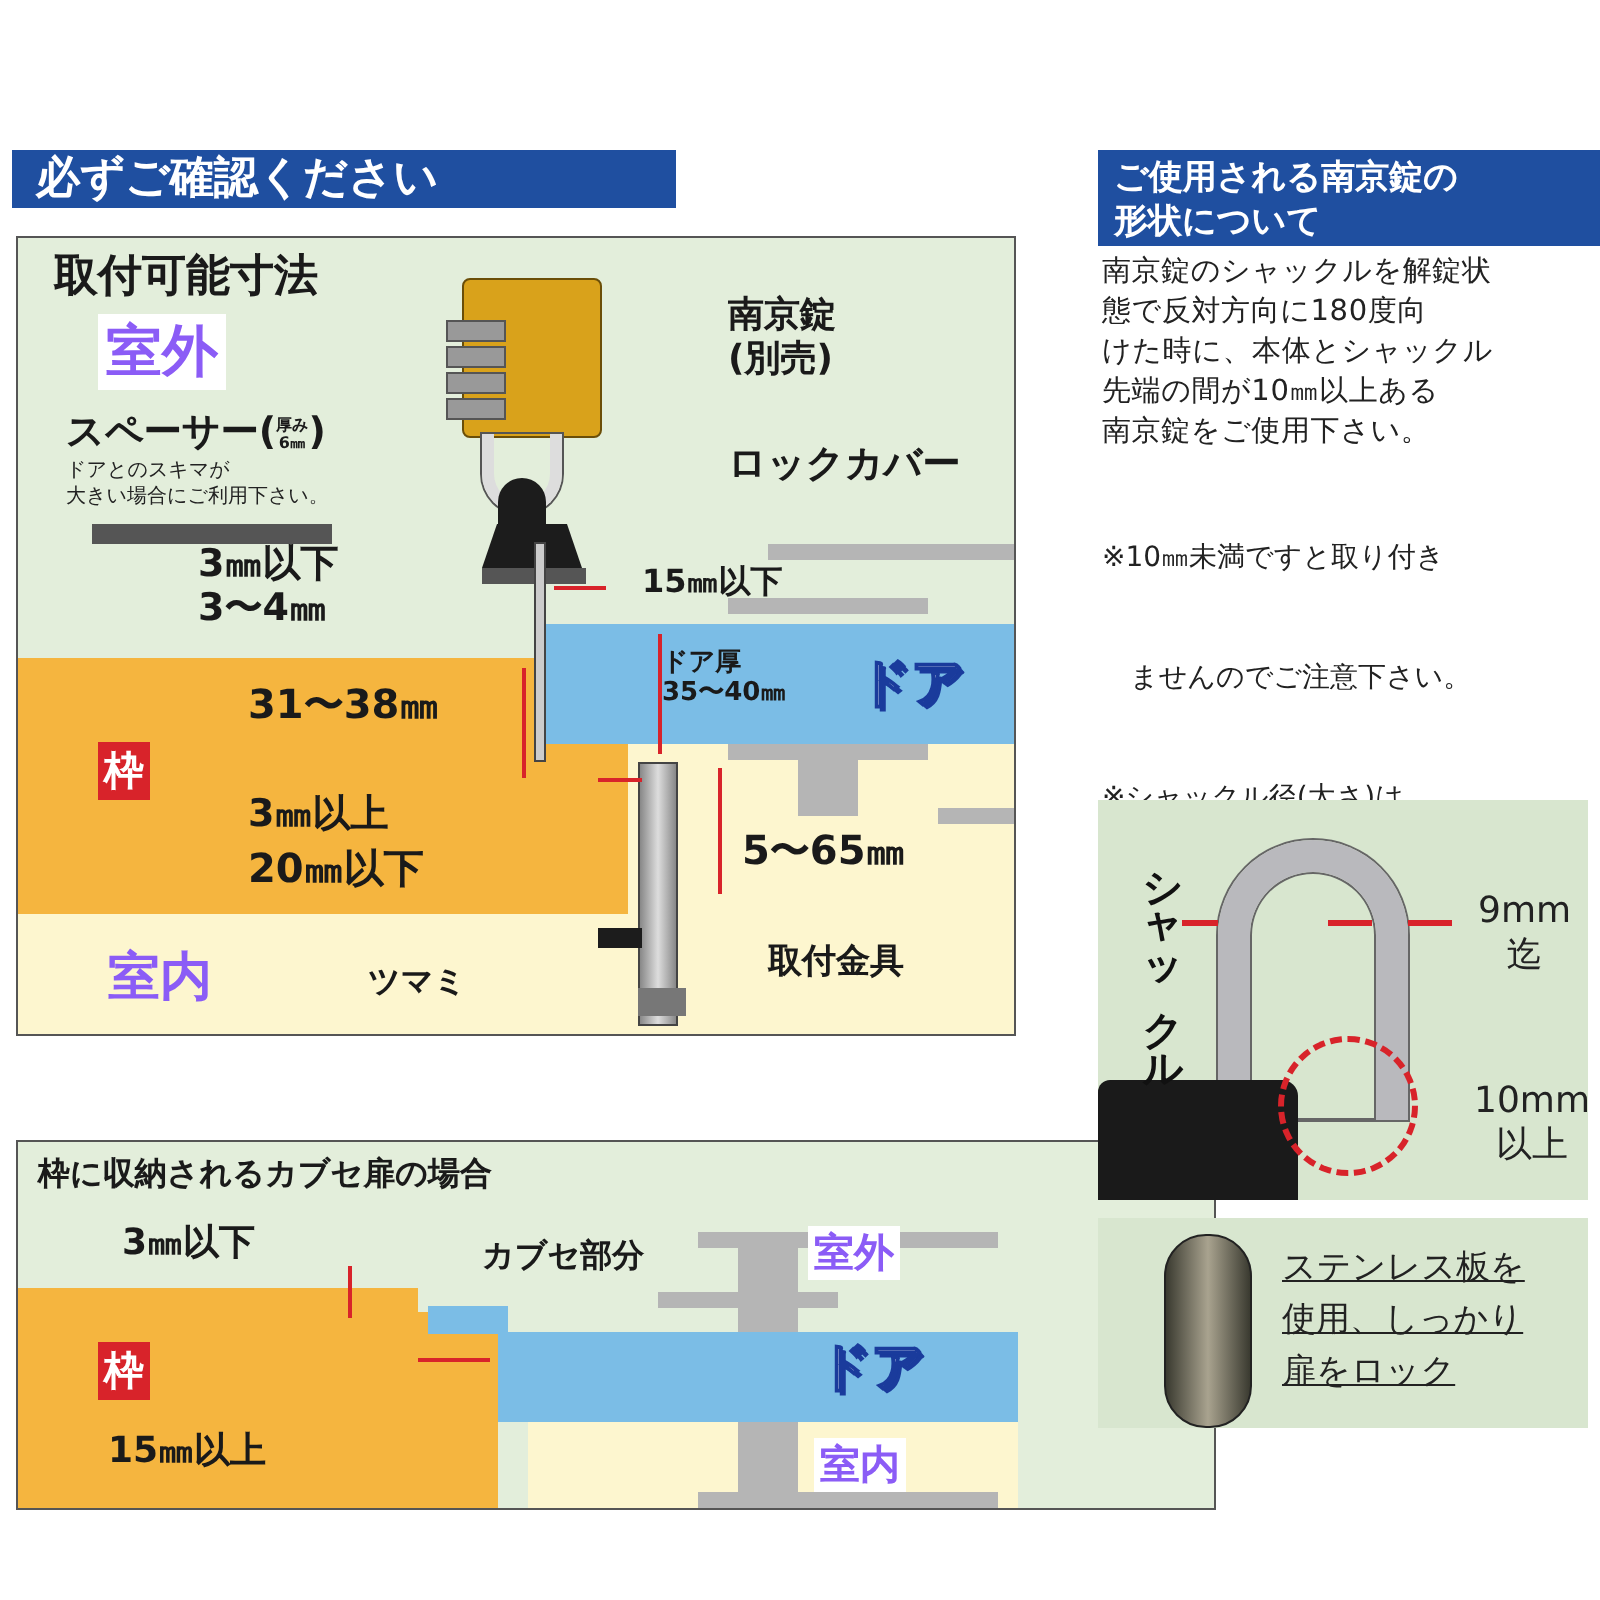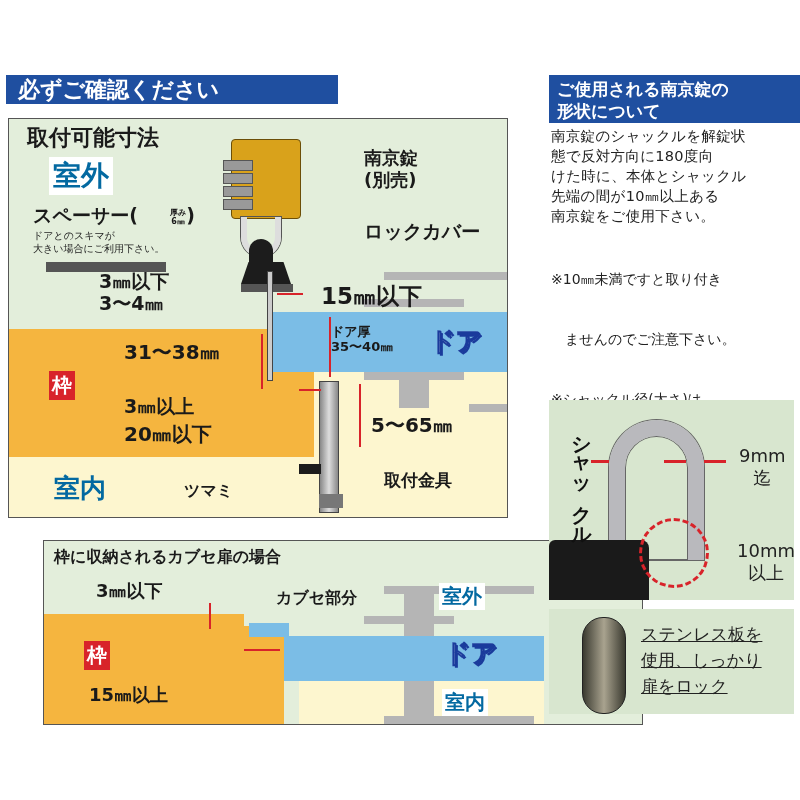--- a/index.html
+++ b/index.html
@@ -1,21 +1,21 @@
 <!DOCTYPE html>
 <html><head>
 <meta charset="utf-8">
 <style>
   html,body{margin:0;padding:0;background:#fff;}
   body{width:800px;height:800px;position:relative;overflow:hidden;font-family:"DejaVu Sans","Liberation Sans",sans-serif;}
   .abs{position:absolute;}
   .bar{background:#1f4fa0;color:#fff;font-weight:bold;}
   .panel{background:#e3eedb;border:1px solid #555;box-sizing:border-box;}
   .b{font-weight:bold;color:#1a1a1a;}
-  .blue{color:#0369a1;font-weight:bold;}
+  .blue{color:#8b5cf6;font-weight:bold;}
   .red-line{background:#d8232a;}
   .txt{color:#222;}
 </style>
 </head>
 <body>
 
 <div class="abs bar" style="left:6px;top:75px;width:332px;height:29px;font-size:22px;line-height:29px;padding-left:12px;box-sizing:border-box;">
   <span>必ずご確認ください</span>
 </div>
 
@@ -31,21 +31,21 @@
   <div class="abs" style="left:355px;top:180px;width:100px;height:8px;background:#b5b5b5;"></div>
   <div class="abs" style="left:355px;top:253px;width:100px;height:8px;background:#b5b5b5;"></div>
   <div class="abs" style="left:390px;top:253px;width:30px;height:36px;background:#b5b5b5;"></div>
   <div class="abs" style="left:460px;top:285px;width:40px;height:8px;background:#b5b5b5;"></div>
 
   <div class="abs" style="left:37px;top:143px;width:120px;height:10px;background:#555;"></div>
 
   <div class="abs b" style="left:18px;top:4px;font-size:22px;">取付可能寸法</div>
   <div class="abs blue" style="left:40px;top:38px;font-size:28px;background:#fff;padding:0 4px;">室外</div>
   <div class="abs b" style="left:24px;top:84px;font-size:19px;white-space:nowrap;">
-    <span>スペーサー</span>(<span style="display:inline-block;font-size:8px;line-height:9px;vertical-align:middle;text-align:center;margin-left:32px;"><span>厚み</span><br><span>6㎜</span></span>)
+    <span>スペーサー</span>(<span style="display:inline-block;font-size:8px;line-height:9px;vertical-align:middle;text-align:center;"><span>厚み</span><br><span>6㎜</span></span>)
   </div>
   <div class="abs txt" style="left:24px;top:110px;font-size:10px;line-height:13px;">
     <div>ドアとのスキマが</div>
     <div>大きい場合にご利用下さい。</div>
   </div>
 
   <div class="abs" style="left:222px;top:20px;width:68px;height:78px;background:#d9a21b;border:1px solid #6b4e08;border-radius:4px;"></div>
   <div class="abs" style="left:214px;top:41px;width:28px;height:9px;background:#999;border:1px solid #555;"></div>
   <div class="abs" style="left:214px;top:54px;width:28px;height:9px;background:#999;border:1px solid #555;"></div>
   <div class="abs" style="left:214px;top:67px;width:28px;height:9px;background:#999;border:1px solid #555;"></div>
@@ -61,21 +61,21 @@
   <div class="abs" style="left:310px;top:375px;width:24px;height:14px;background:#777;"></div>
 
   <div class="abs b" style="left:355px;top:28px;font-size:18px;line-height:22px;">
     <div>南京錠</div>
     <div>(別売)</div>
   </div>
   <div class="abs b" style="left:355px;top:100px;font-size:19px;">ロックカバー</div>
 
   <div class="abs b" style="left:90px;top:150px;font-size:19px;">3㎜以下</div>
   <div class="abs b" style="left:90px;top:172px;font-size:19px;">3〜4㎜</div>
-  <div class="abs b" style="left:312px;top:162px;font-size:23px;">15㎜以下</div>
+  <div class="abs b" style="left:312px;top:162px;font-size:16px;">15㎜以下</div>
 
   <div class="abs b" style="left:322px;top:205px;font-size:13px;line-height:15px;">
     <div>ドア厚</div>
     <div>35〜40㎜</div>
   </div>
   <div class="abs" style="left:420px;top:205px;font-size:26px;font-weight:bold;color:#fff;-webkit-text-stroke:1px #1a3b9c;text-shadow:2px 2px 0 #1a3b9c;">ドア</div>
 
   <div class="abs" style="left:40px;top:252px;font-size:20px;font-weight:bold;color:#fff;background:#d8232a;padding:1px 3px;">枠</div>
   <div class="abs b" style="left:115px;top:220px;font-size:20px;">31〜38㎜</div>
   <div class="abs b" style="left:115px;top:275px;font-size:19px;">3㎜以上</div>
@@ -86,21 +86,21 @@
   <div class="abs red-line" style="left:252px;top:215px;width:2px;height:55px;"></div>
   <div class="abs red-line" style="left:350px;top:265px;width:2px;height:63px;"></div>
   <div class="abs red-line" style="left:268px;top:174px;width:26px;height:2px;"></div>
   <div class="abs red-line" style="left:290px;top:270px;width:22px;height:2px;"></div>
 
   <div class="abs blue" style="left:45px;top:352px;font-size:26px;">室内</div>
   <div class="abs b" style="left:175px;top:362px;font-size:16px;">ツマミ</div>
   <div class="abs b" style="left:375px;top:350px;font-size:17px;">取付金具</div>
 </div>
 
-<div class="abs panel" style="left:8px;top:540px;width:600px;height:185px;overflow:hidden;margin-left:35px;">
+<div class="abs panel" style="left:8px;top:570px;width:600px;height:185px;overflow:hidden;">
   <div class="abs" style="left:255px;top:128px;width:245px;height:60px;background:#fdf6cf;"></div>
   <div class="abs" style="left:0;top:73px;width:200px;height:115px;background:#f5b53f;"></div>
   <div class="abs" style="left:200px;top:85px;width:40px;height:103px;background:#f5b53f;"></div>
   <div class="abs" style="left:340px;top:45px;width:150px;height:8px;background:#b5b5b5;"></div>
   <div class="abs" style="left:360px;top:45px;width:30px;height:140px;background:#b5b5b5;"></div>
   <div class="abs" style="left:320px;top:75px;width:90px;height:8px;background:#b5b5b5;"></div>
   <div class="abs" style="left:340px;top:175px;width:150px;height:8px;background:#b5b5b5;"></div>
   <div class="abs" style="left:240px;top:95px;width:260px;height:45px;background:#7bbde6;"></div>
   <div class="abs" style="left:205px;top:82px;width:40px;height:14px;background:#7bbde6;"></div>
 

